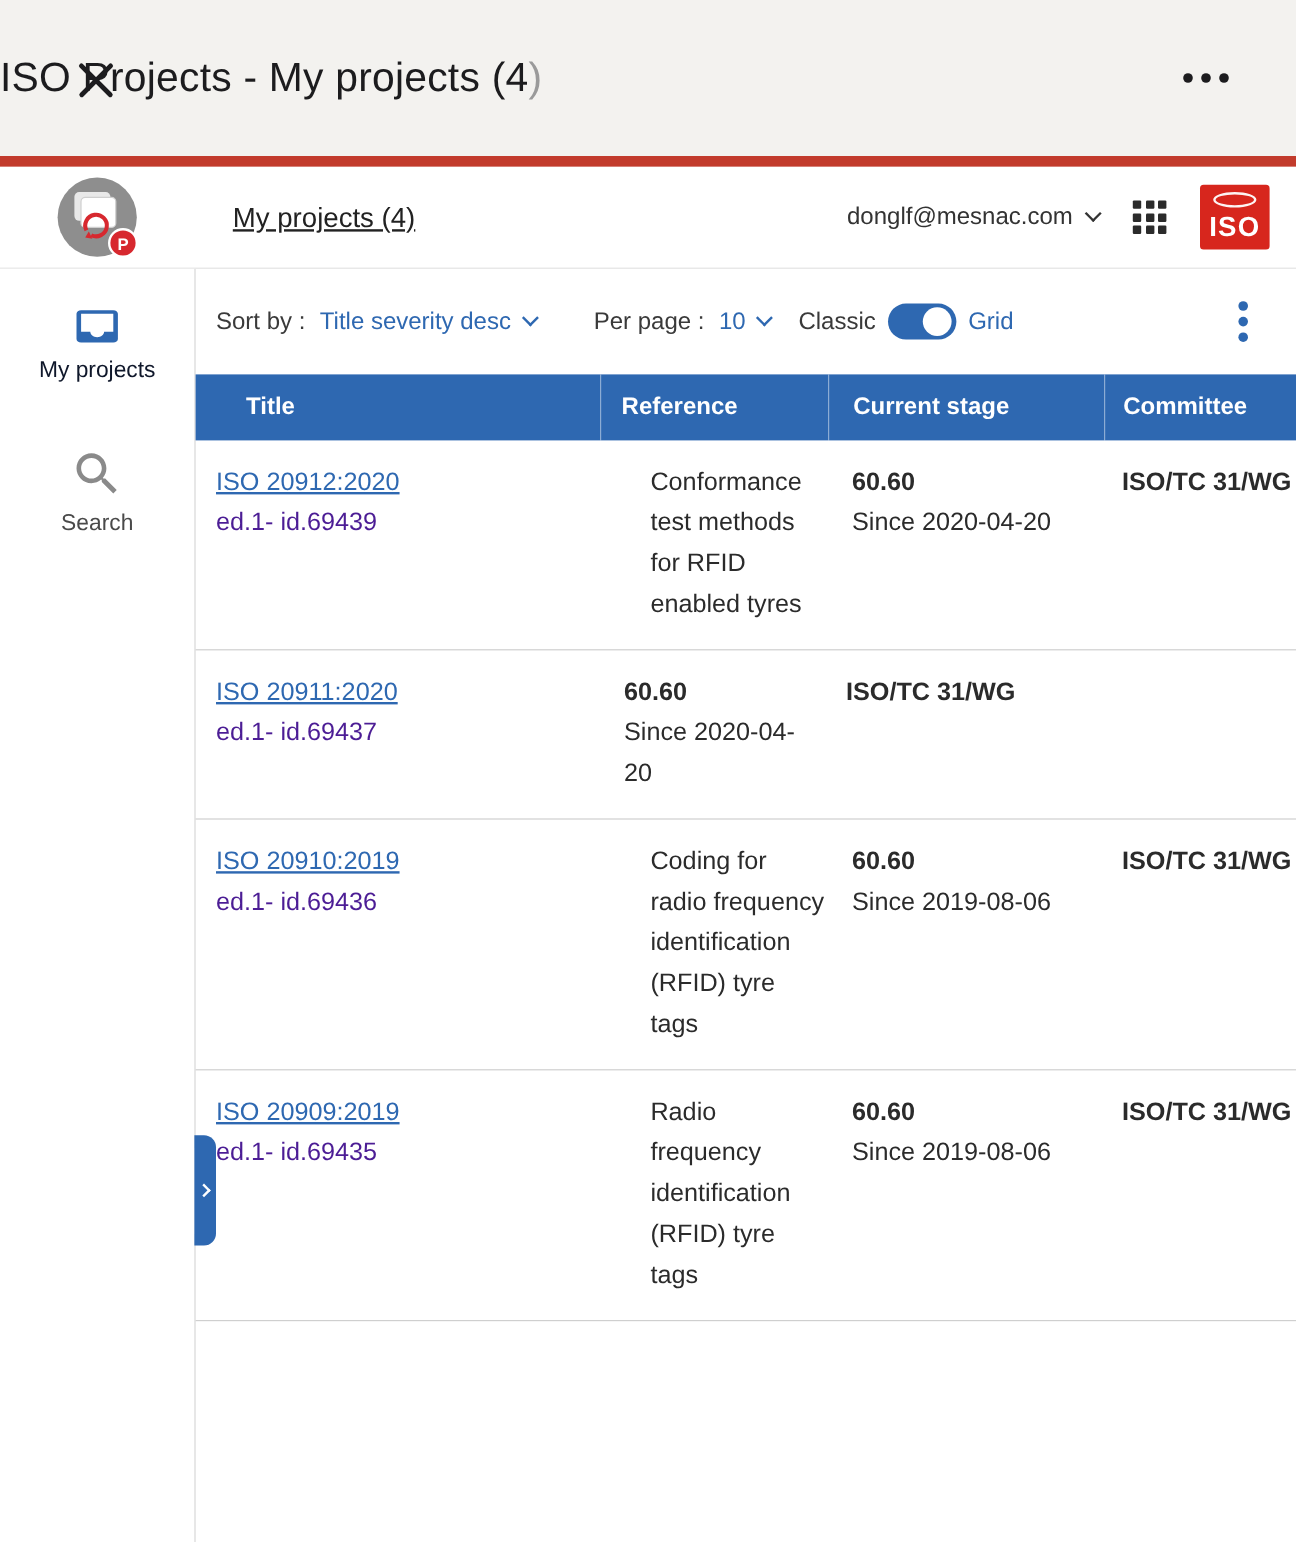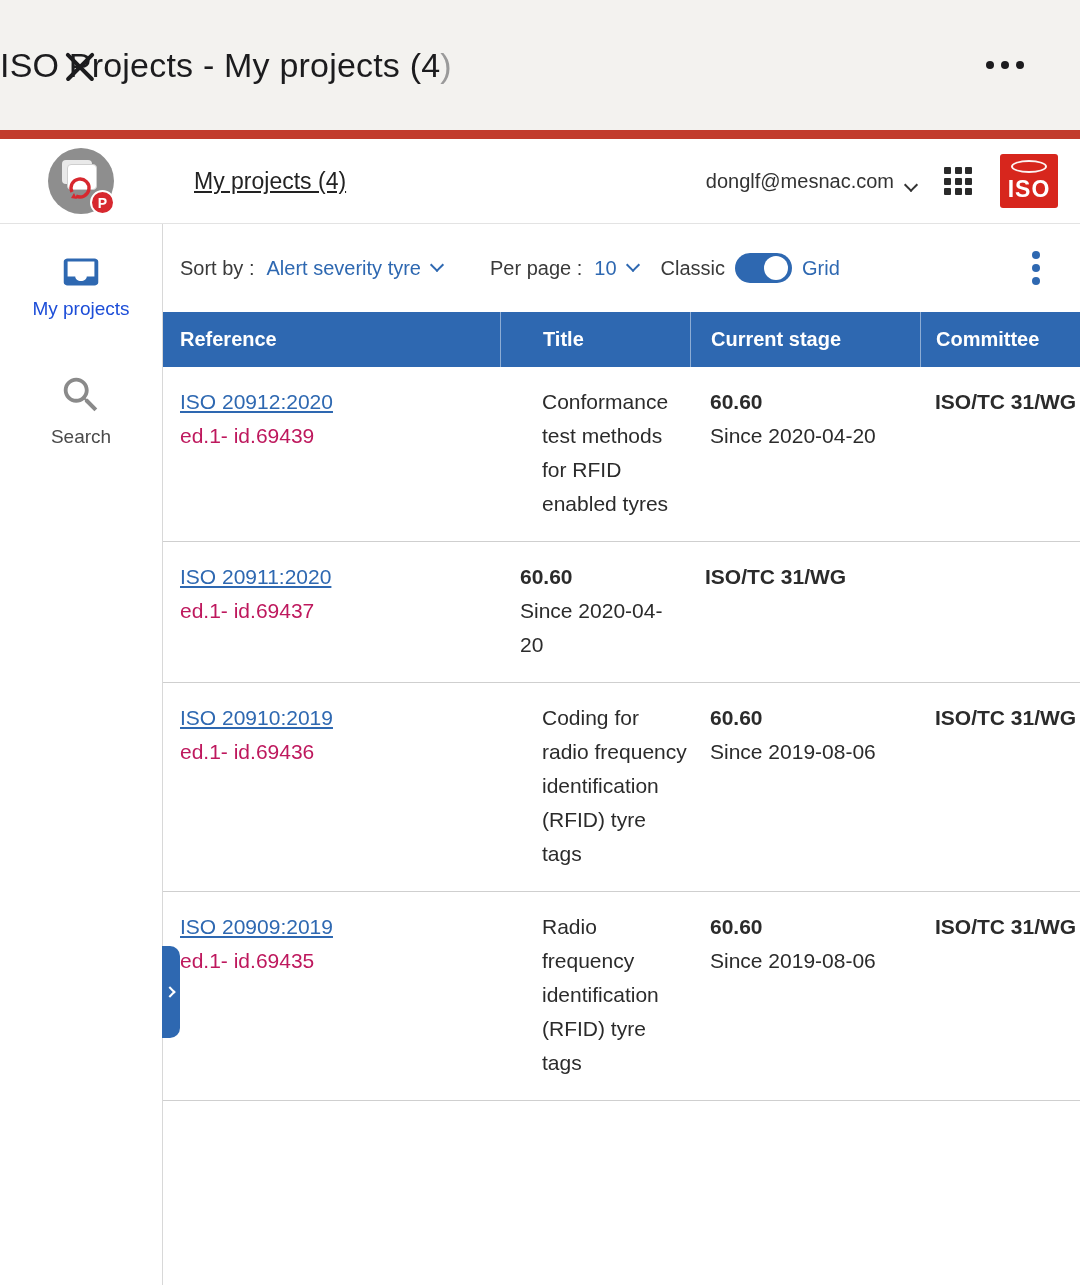--- a/index.html
+++ b/index.html
@@ -28,32 +28,32 @@
   
   .appheader { height:84px; background:#fff; display:flex; align-items:center; padding:0 22px 0 48px; }
   .applogo { position:relative; width:66px; height:66px; margin-right:80px; flex:0 0 auto; }
   .applogo .circle { width:66px; height:66px; border-radius:50%; background:#8e8e8e; overflow:hidden; position:relative; }
   .applogo .page1 { position:absolute; left:14px; top:12px; width:30px; height:24px; background:#e9e9e9; border-radius:4px; }
   .applogo .page2 { position:absolute; left:19px; top:16px; width:30px; height:26px; background:#ffffff; border-radius:4px; border:1px solid #cfcfcf; }
   .applogo .arrow { position:absolute; left:17px; top:24px; width:30px; height:30px; }
   .pbadge { position:absolute; right:-1px; bottom:-1px; width:25px; height:25px; border-radius:50%; background:#d7282f; color:#fff; font-size:14px; font-weight:bold; display:flex; align-items:center; justify-content:center; border:2px solid #fff; }
   .crumb { font-size:23px; color:#222;text-decoration:underline; }
   .hdr-right { margin-left:auto; display:flex; align-items:center; gap:28px; }
-  .account { display:flex; align-items:flex-end; gap:12px; font-size:20px; color:#333; }
+  .account { display:flex; align-items:center; gap:12px; font-size:20px; color:#333; }
   .chev { display:inline-block; width:10px; height:10px; border-right:2.5px solid currentColor; border-bottom:2.5px solid currentColor; transform:rotate(45deg); position:relative; top:-3px; }
   .appsgrid { display:grid; grid-template-columns:repeat(3,7px); grid-template-rows:repeat(3,7px); gap:3.5px; }
   .appsgrid i { background:#2b2b2b; display:block; border-radius:1px; }
   .isologo { width:58px; height:54px; background:#d7261d; border-radius:3px; position:relative; display:flex; align-items:flex-end; justify-content:center; color:#fff; font-weight:bold; font-size:23px; letter-spacing:1px; padding-bottom:5px; flex:0 0 auto; }
   .iso-globe { position:absolute; top:6px; left:50%; transform:translateX(-50%); width:36px; height:13px; border:2px solid rgba(255,255,255,.95); border-radius:50%; }
 
   
   .bodywrap { display:flex; height:1062px; position:relative; border-top:1px solid #e3e3e3; background:#fff; }
   .sidebar { width:163px; flex:0 0 163px; border-right:1px solid #d8d8d8; padding-top:30px; display:flex; flex-direction:column; align-items:center; gap:52px; background:#fff; }
   .navitem { display:flex; flex-direction:column; align-items:center; gap:8px; }
-  .navitem .nlabel { font-size:19px; color:#1d4ed8; }
+  .navitem .nlabel { font-size:19px; color:#0f172a; }
   .navitem.inactive .nlabel { color:#4a4a4a; }
 
   .content { flex:1; min-width:0; display:flex; flex-direction:column; }
 
   
   .toolbar { height:88px; display:flex; align-items:center; padding:0 40px 0 17px; font-size:20px; }
   .tlabel { color:#3a3a3a; }
   .bluedrop { color:#2e68b1; display:inline-flex; align-items:center; gap:11px; margin-left:12px; }
   .grp-perpage { margin-left:48px; display:flex; align-items:flex-end; }
   .grp-view { margin-left:23px; display:flex; align-items:center; }
@@ -70,21 +70,21 @@
   .th + .th { border-left:1px solid rgba(255,255,255,.45); }
   .th.c-title { padding-left:42px; }
   .th.c-stage { padding-left:20px; }
   .th.c-comm  { padding-left:15px; }
   .trow { border-bottom:1px solid #cfcfcf; }
   .cell { padding:18px 8px 20px 17px; font-size:21px; line-height:34px; color:#2b2b2b; }
   .cell.c-title { padding-left:42px; padding-right:2px; }
   .cell.c-stage { padding-left:20px; }
   .cell.c-comm  { padding-left:15px; font-weight:bold; white-space:nowrap; overflow:hidden; }
   .ref-link { color:#2e68b1; display:block; }
-  .ed { color:#be185d; }
+  .ed { color:#4c1d95; }
   .stage-val { font-weight:bold; display:block; }
 
   
   .drawer-handle { position:absolute; left:162px; top:722px; width:18px; height:92px; background:#2e68b1; border-radius:0 10px 10px 0; display:flex; align-items:center; justify-content:center; }
   .chev-right { width:8px; height:8px; border-top:2.5px solid #fff; border-right:2.5px solid #fff; transform:rotate(45deg); display:block; margin-left:-2px; }
 </style>
 </head>
 <body>
 
 <header class="topbar">
@@ -152,21 +152,21 @@
       </svg>
       <span class="nlabel">Search</span>
     </div>
   </nav>
 
   <main class="content">
 
     <div class="toolbar">
       <span class="tlabel">Sort by :</span>
       <button class="bluedrop">
-        <span>Alert severity tyre</span>
+        <span>Title severity desc</span>
         <span class="chev"></span>
       </button>
 
       <span class="grp-perpage">
         <span class="tlabel">Per page :</span>
         <button class="bluedrop">
           <span>10</span>
           <span class="chev"></span>
         </button>
       </span>
@@ -181,22 +181,22 @@
 
       <button class="kebab">
         <i></i>
           <i></i>
           <i></i>
       </button>
     </div>
 
     <div class="table">
       <div class="grid-row thead">
+        <div class="th c-title">Title</div>
         <div class="th c-ref">Reference</div>
-        <div class="th c-title">Title</div>
         <div class="th c-stage">Current stage</div>
         <div class="th c-comm">Committee</div>
       </div>
 
       <div class="grid-row trow">
         <div class="cell c-ref">
           <a class="ref-link" href="#">ISO 20912:2020</a>
           <span class="ed">ed.1- id.69439</span>
         </div>
         <div class="cell c-title">Conformance test methods for RFID enabled tyres</div>

